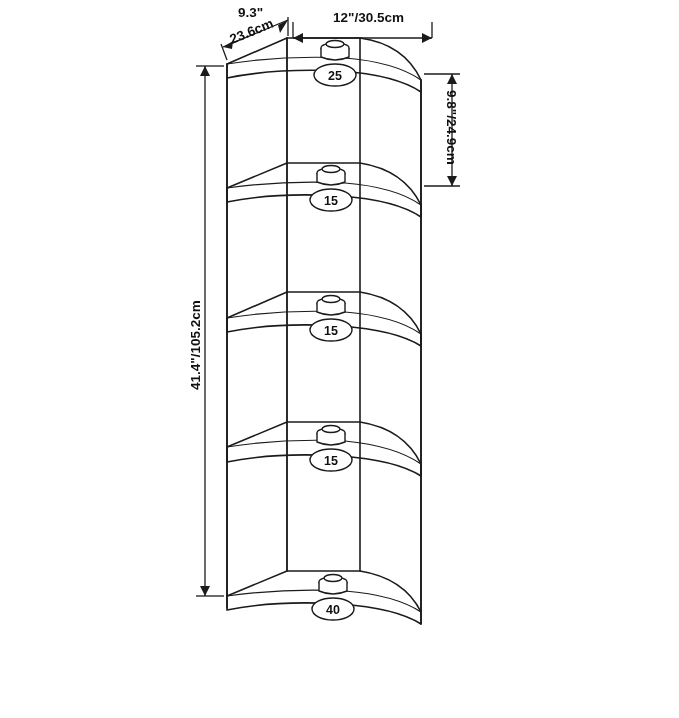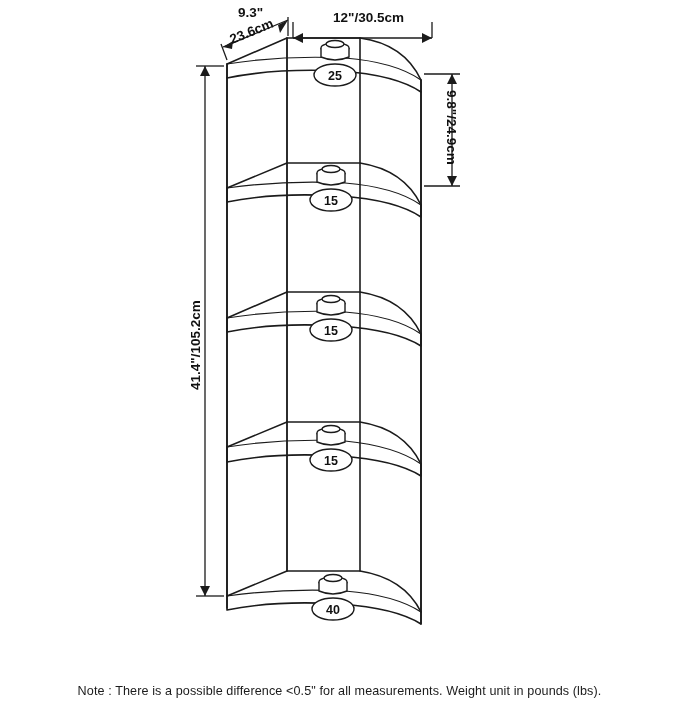--- a/index.html
+++ b/index.html
@@ -188,14 +188,13 @@
       <path class="dim-line" d="M205 66 L205 596"></path>
       <polygon class="arrow-fill" points="205,66 200,76 210,76"></polygon>
       <polygon class="arrow-fill" points="205,596 200,586 210,586"></polygon>
       <path class="dim-line" d="M196 66 L224 66"></path>
       <path class="dim-line" d="M196 596 L224 596"></path>
       <text class="dim-text" x="200" y="390" transform="rotate(-90 200 390)">41.4"/105.2cm</text>
     </g>
 
   </svg>
 
-  <div class="note-text">Note : There is a possible difference &lt;0.5" for all measurements. Weight unit in pounds (lbs).</div>
 </div>
 
 </body></html>

